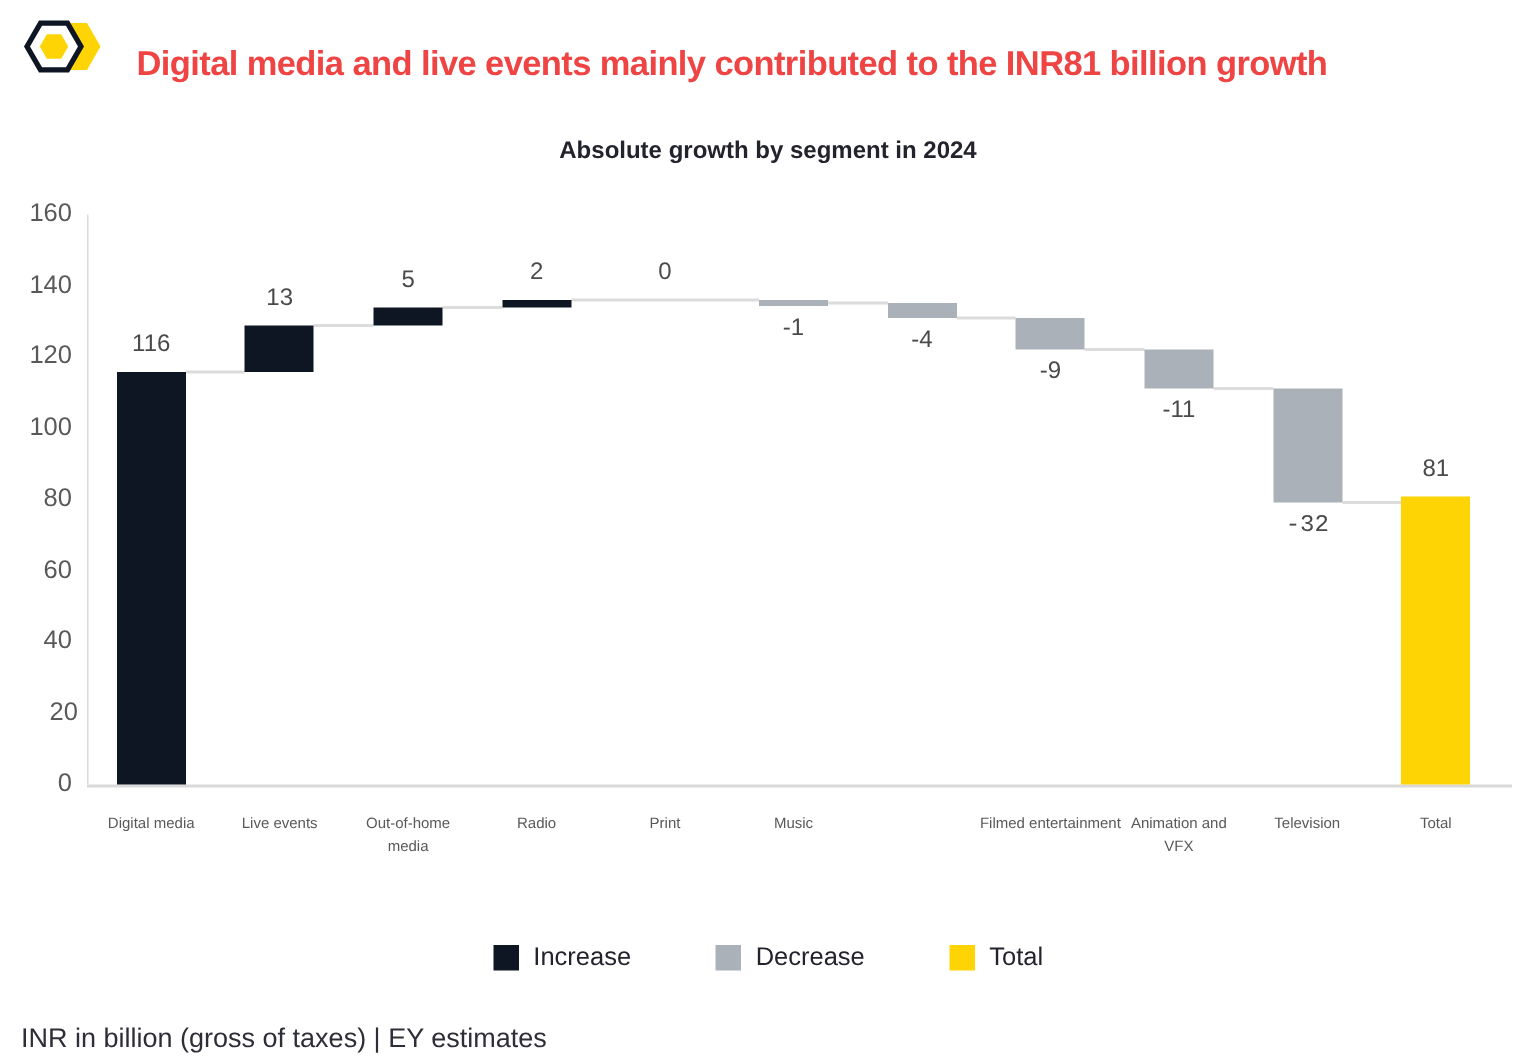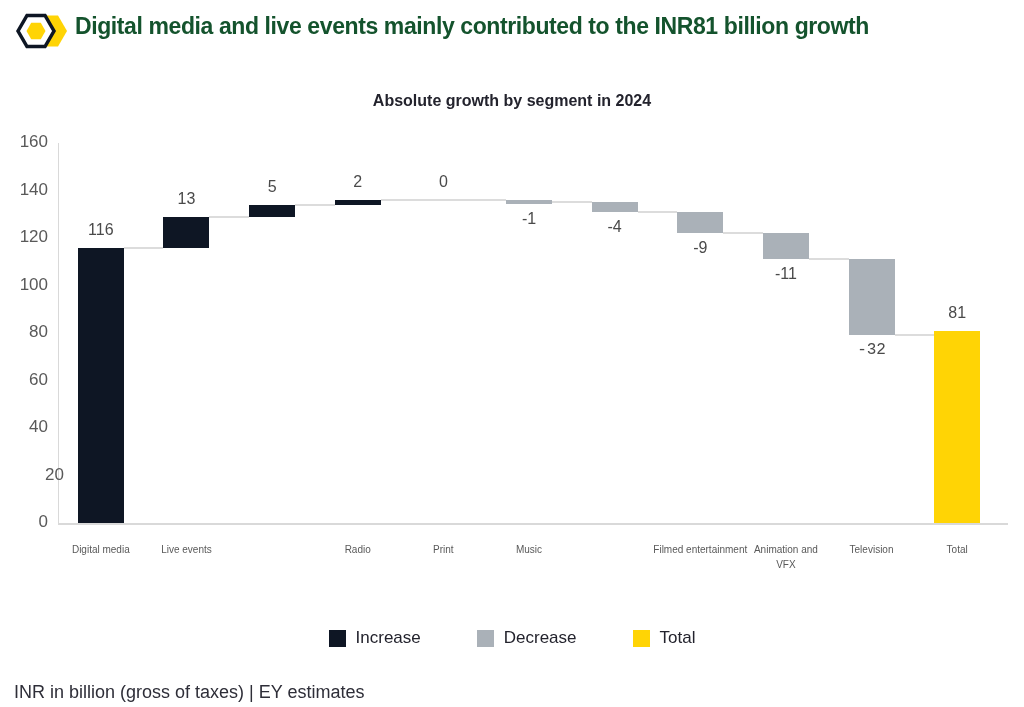--- a/index.html
+++ b/index.html
@@ -4,23 +4,23 @@
 <style>
   html,body{margin:0;padding:0;}
   body{
     width:1024px;height:707px;background:#ffffff;
     font-family:"Liberation Sans","DejaVu Sans",sans-serif;
     position:relative;overflow:hidden;
   }
   .page{position:absolute;inset:0;}
   .logo{position:absolute;left:14px;top:7px;}
   .title{
-    position:absolute;left:75px;top:13px;margin:0;
+    position:absolute;left:75px;top:13px;margin:16px;
     font-size:23px;font-weight:700;letter-spacing:-0.4px;
-    color:#14532d;white-space:nowrap;
+    color:#ef4444;white-space:nowrap;
   }
   .subtitle{
     position:absolute;left:0;top:92px;width:1024px;text-align:center;
     font-size:16px;font-weight:700;color:#23232d;
   }
   #plot{position:absolute;inset:0;}
   .ytick{
     position:absolute;width:48px;text-align:right;
     font-size:17px;color:#595959;
   }
@@ -65,40 +65,41 @@
   <div id="plot">
       <div class="axis-line" style="left: 58px; top: 143px; width: 1px; height: 380px; background: rgb(217, 217, 217);"></div>
       <div class="axis-line" style="left: 58px; top: 523px; width: 950px; height: 2px; background: rgb(217, 217, 217);"></div>
       <div class="ytick" style="left: 0px; top: 132px;">160</div>
       <div class="ytick" style="left: 0px; top: 179.5px;">140</div>
       <div class="ytick" style="left: 0px; top: 227px;">120</div>
       <div class="ytick" style="left: 0px; top: 274.5px;">100</div>
       <div class="ytick" style="left: 0px; top: 322px;">80</div>
       <div class="ytick" style="left: 0px; top: 369.5px;">60</div>
       <div class="ytick" style="left: 0px; top: 417px;">40</div>
-      <div class="ytick" style="left: 16px; top: 464.5px;">20</div>
+      <div class="ytick" style="left: 4px; top: 464.5px;">20</div>
       <div class="ytick" style="left: 0px; top: 512px;">0</div>
       <div class="connector" style="left: 123.818px; top: 246.5px; width: 39.6364px; background: rgb(220, 220, 220);"></div>
       <div class="connector" style="left: 209.455px; top: 215.625px; width: 39.6364px; background: rgb(220, 220, 220);"></div>
       <div class="connector" style="left: 295.091px; top: 203.75px; width: 39.6364px; background: rgb(220, 220, 220);"></div>
       <div class="connector" style="left: 380.727px; top: 199px; width: 39.6364px; background: rgb(220, 220, 220);"></div>
       <div class="connector" style="left: 466.364px; top: 199px; width: 39.6364px; background: rgb(220, 220, 220);"></div>
       <div class="connector" style="left: 552px; top: 201.375px; width: 39.6364px; background: rgb(220, 220, 220);"></div>
       <div class="connector" style="left: 637.636px; top: 210.875px; width: 39.6364px; background: rgb(220, 220, 220);"></div>
       <div class="connector" style="left: 723.273px; top: 232.25px; width: 39.6364px; background: rgb(220, 220, 220);"></div>
       <div class="connector" style="left: 808.909px; top: 258.375px; width: 39.6364px; background: rgb(220, 220, 220);"></div>
       <div class="connector" style="left: 894.545px; top: 334.375px; width: 39.6364px; background: rgb(220, 220, 220);"></div>
       <div class="bar" style="left: 77.8182px; top: 247.5px; width: 46px; height: 275.5px; background: rgb(14, 22, 36);"></div>
       <div class="vlabel" style="left: 60.8182px; top: 220.5px;">116</div>
       <div class="cat" style="left: 65.8182px; width: 70px;">Digital media</div>
       <div class="bar" style="left: 163.455px; top: 216.625px; width: 46px; height: 30.875px; background: rgb(14, 22, 36);"></div>
       <div class="vlabel" style="left: 146.455px; top: 189.625px;">13</div>
       <div class="cat" style="left: 151.455px; width: 70px;">Live events</div>
       <div class="bar" style="left: 249.091px; top: 204.75px; width: 46px; height: 11.875px; background: rgb(14, 22, 36);"></div>
       <div class="vlabel" style="left: 232.091px; top: 177.75px;">5</div>
+      <div class="cat" style="left: 239.091px; width: 66px;">Out-of-home media</div>
       <div class="bar" style="left: 334.727px; top: 200px; width: 46px; height: 4.75px; background: rgb(14, 22, 36);"></div>
       <div class="vlabel" style="left: 317.727px; top: 173px;">2</div>
       <div class="cat" style="left: 327.727px; width: 60px;">Radio</div>
       <div class="connector" style="left: 420.364px; top: 199px; width: 46px; background: rgb(220, 220, 220);"></div>
       <div class="vlabel" style="left: 403.364px; top: 173px;">0</div>
       <div class="cat" style="left: 413.364px; width: 60px;">Print</div>
       <div class="bar" style="left: 506px; top: 200px; width: 46px; height: 4px; background: rgb(170, 177, 184);"></div>
       <div class="vlabel" style="left: 489px; top: 210px;">-1</div>
       <div class="cat" style="left: 499px; width: 60px;">Music</div>
       <div class="bar" style="left: 591.636px; top: 202.375px; width: 46px; height: 9.5px; background: rgb(170, 177, 184);"></div>

